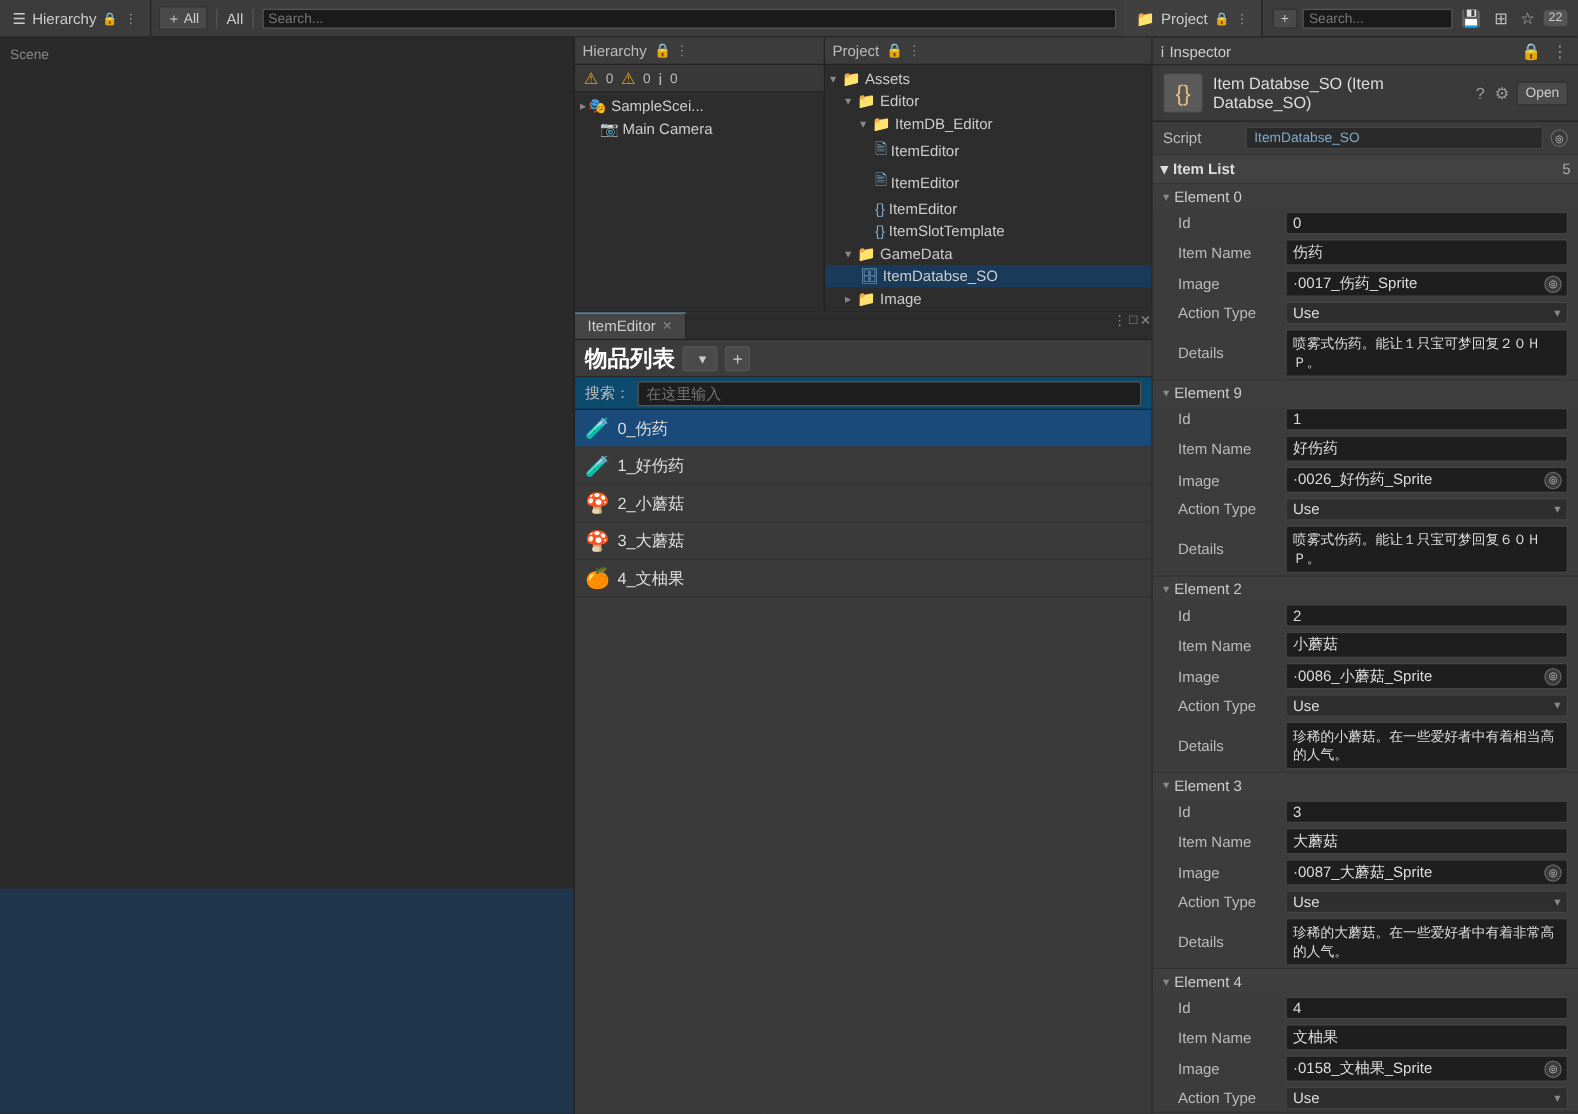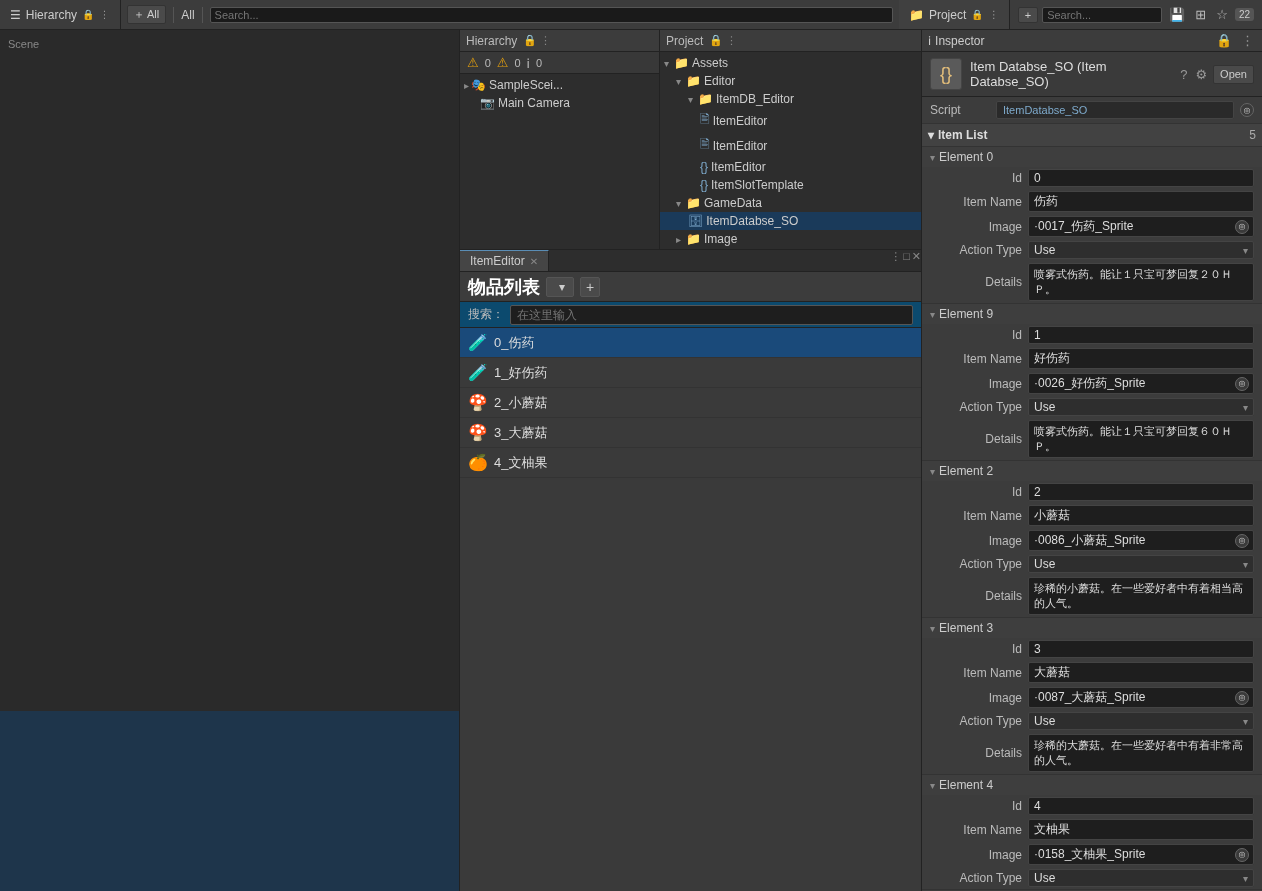--- a/index.html
+++ b/index.html
@@ -410,21 +410,20 @@
       align-items: center;
       padding: 2px 8px 2px 20px;
       gap: 6px;
       min-height: 20px;
     }
     .field-label {
       width: 80px;
       font-size: 12px;
       color: #bbb;
       flex-shrink: 0;
-      text-align: right;
     }
     .field-value {
       flex: 1;
       background: #1e1e1e;
       border: 1px solid #444;
       padding: 1px 5px;
       font-size: 12px;
       color: #ddd;
       border-radius: 2px;
       min-height: 18px;

